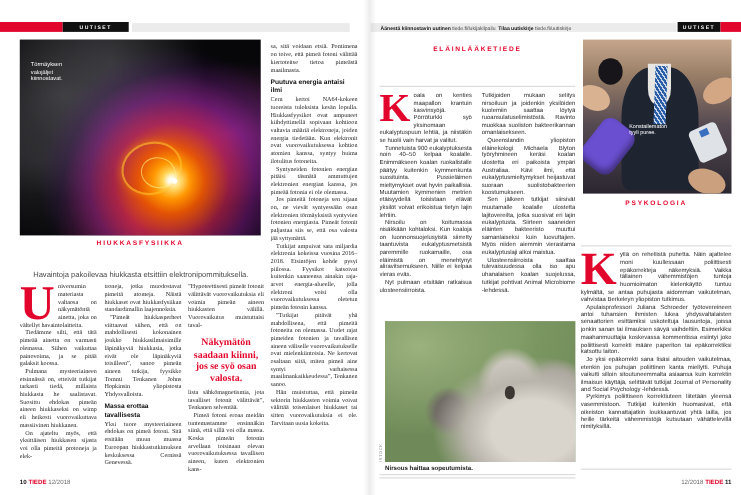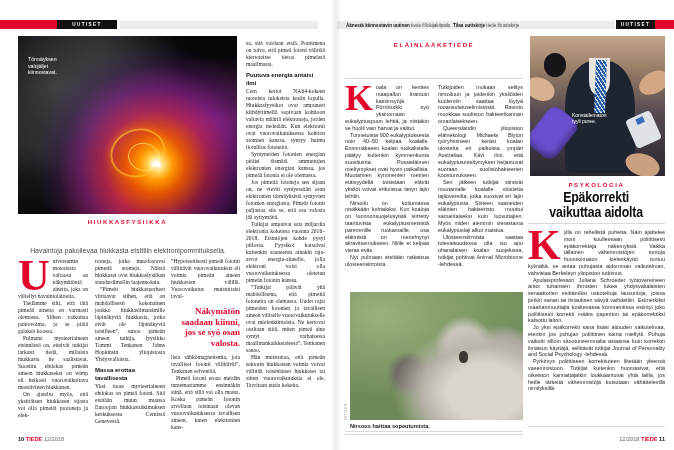--- a/index.html
+++ b/index.html
@@ -52,21 +52,21 @@
   .serif-body p { font:5.6px/7px "Liberation Serif", serif; color:#1c1c1c; text-align:justify; margin:0; }
   .sans-body  p { font:5.4px/6.8px "Liberation Sans", sans-serif; color:#282828; text-align:justify; margin:0; }
   .ind { text-indent:5px; }
   .subhead { font:bold 6px/7.5px "Liberation Sans", sans-serif; color:#101010; margin:4px 0 1px; }
   .dropcap { float:left; font-family:"Liberation Serif", serif; font-weight:bold;
              color:var(--accent,#e2062c); margin:1px 3px 0 0; }
   .dc-u  { font-size:44px; line-height:33px; }
   .dc-k1 { font-size:36px; line-height:27px; }
   .dc-k2 { font-size:42px; line-height:31px; }
   .pull-quote { font:bold 9px/10.5px "Liberation Serif", serif; color:var(--accent,#b5121b);
-                text-align:right; white-space:pre-line; margin:6px 0; }
+                text-align:center; white-space:pre-line; margin:6px 0; }
 
   .hairline { background:#d9d9d9; height:1px; }
 
   
   .koala { left:350px; top:292px; width:173px; height:128px; overflow:hidden;
     background-image:
       radial-gradient(ellipse at 78% 78%, #d9d4cc 0 20%, #bab5ac 32%, rgba(0,0,0,0) 48%),
       radial-gradient(circle at 66% 42%, #cdc8c0 0 13%, rgba(0,0,0,0) 22%),
       radial-gradient(circle at 90% 50%, #a29d95 0 11%, rgba(0,0,0,0) 18%),
       radial-gradient(circle at 34% 64%, #716c66 0 9%, rgba(0,0,0,0) 16%),
@@ -212,24 +212,20 @@
     <div class="abs mic-purple"></div>
     <div class="abs mic-black"></div>
     <div class="abs mic-white">
         <i></i>
       </div>
     <div class="abs press-cap">Konstailematon
 tyyli puree.</div>
   </div>
 
   <div class="abs kicker" style="left:528px;top:182px;width:137px">PSYKOLOGIA</div>
-  <div class="abs hl-wrap" style="left:528px;top:190px;width:137px">
-    <span class="hl hl-p">Epäkorrekti
-vaikuttaa aidolta</span>
-  </div>
   <div class="abs hairline" style="left:528px;top:223px;width:137px"></div>
 
   <div class="col sans-body" style="left:528px;top:229px;width:137px;height:194px">
     <p><span class="dropcap dc-k2">K</span><span>yllä on rehellistä puhetta. Näin ajattelee moni kuullessaan poliittisesti epäkorrekteja näkemyksiä. Vaikka tällainen vähemmistöjen tuntoja huomioimaton kielenkäyttö tuntuu kylmältä, se antaa puhujasta aidomman vaikutelman, vahvistaa Berkeleyn yliopiston tutkimus.</span></p>
     <p class="ind">Apulaisprofessori Juliana Schroeder työtovereineen antoi tuhansien ihmisten lukea yhdysvaltalaisten senaattorien esittämiksi uskoteltuja lausuntoja, joissa jonkin sanan tai ilmauksen sävyä vaihdeltiin. Esimerkiksi maahanmuuttajia koskevassa kommentissa esiintyi joko poliittisesti korrekti määre paperiton tai epäkorrektiksi katsottu laiton.</p>
     <p class="ind">Jo yksi epäkorrekti sana lisäsi aitouden vaikutelmaa, etenkin jos puhujan poliittinen kanta miellytti. Puhuja vaikutti silloin sitoutuneemmalta asiaansa kuin korrektin ilmaisun käyttäjä, selittävät tutkijat Journal of Personality and Social Psychology -lehdessä.</p>
     <p class="ind">Pyrkimys poliittiseen korrektiuteen liitetään yleensä vasemmistoon. Tutkijat kuitenkin huomasivat, että oikeiston kannattajatkin loukkaantuvat yhtä lailla, jos heille tärkeitä vähemmistöjä kutsutaan vähättelevillä nimityksillä.</p>
   </div>
 
   <div class="abs hairline" style="left:528px;top:426px;width:137px"></div>

